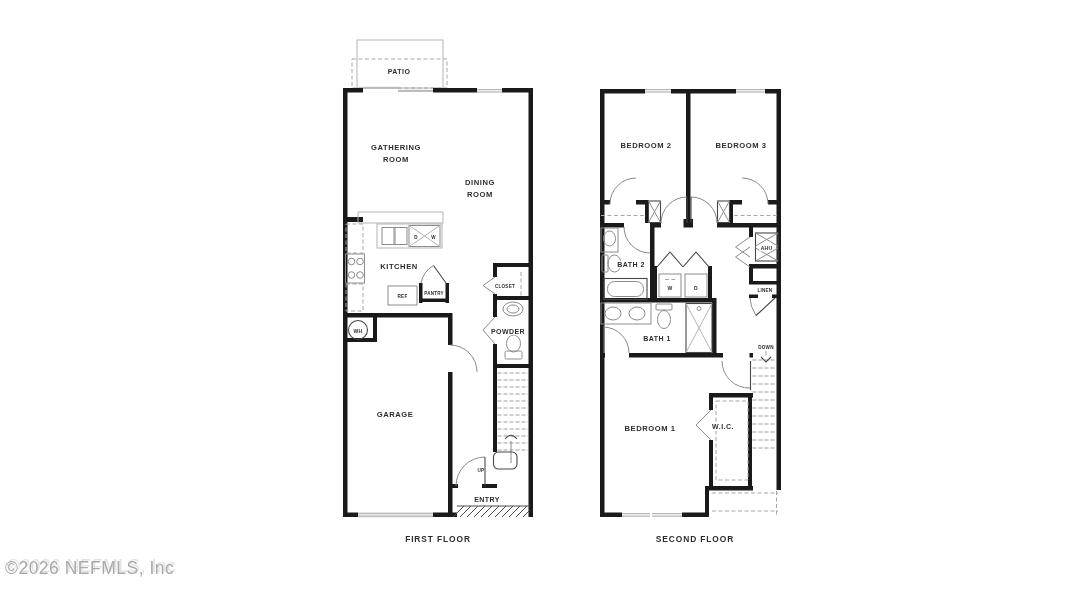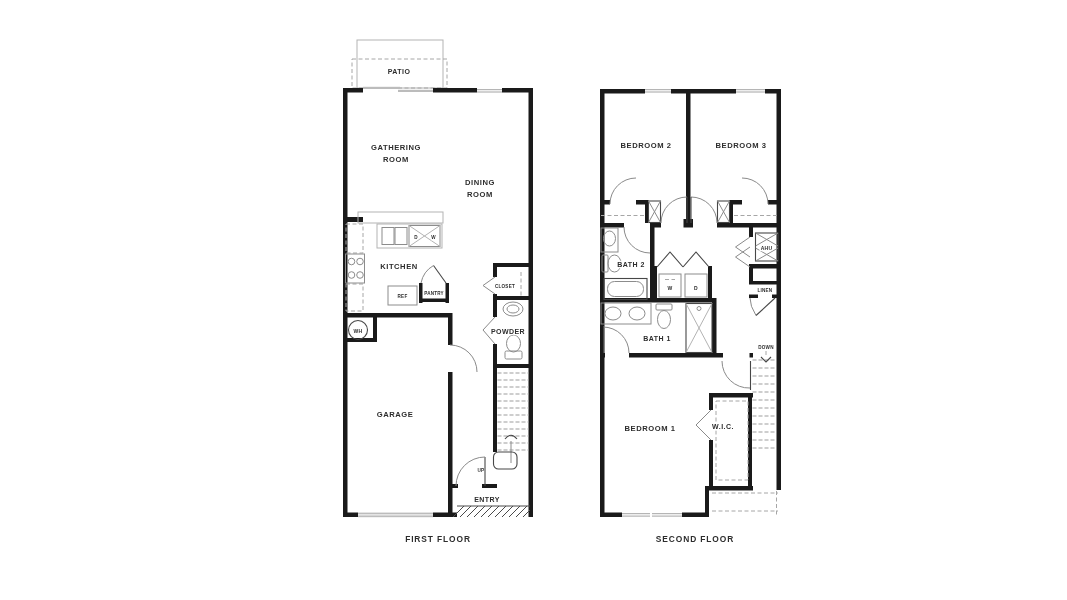--- a/index.html
+++ b/index.html
@@ -341,13 +341,14 @@
       <text x="765" y="291.5" class="tiny">LINEN</text>
       <text x="657" y="341" class="mid">BATH 1</text>
       <text x="766" y="348.5" class="tiny halo">DOWN</text>
       <text x="650" y="431" class="lbl">BEDROOM 1</text>
       <text x="723" y="429" class="mid halo">W.I.C.</text>
       <text x="695" y="542" class="cap">SECOND FLOOR</text>
     </g>
   </g>
 </svg>
 
+<div class="watermark">©2026 NEFMLS, Inc</div>
 </div>
 
 </body></html>

